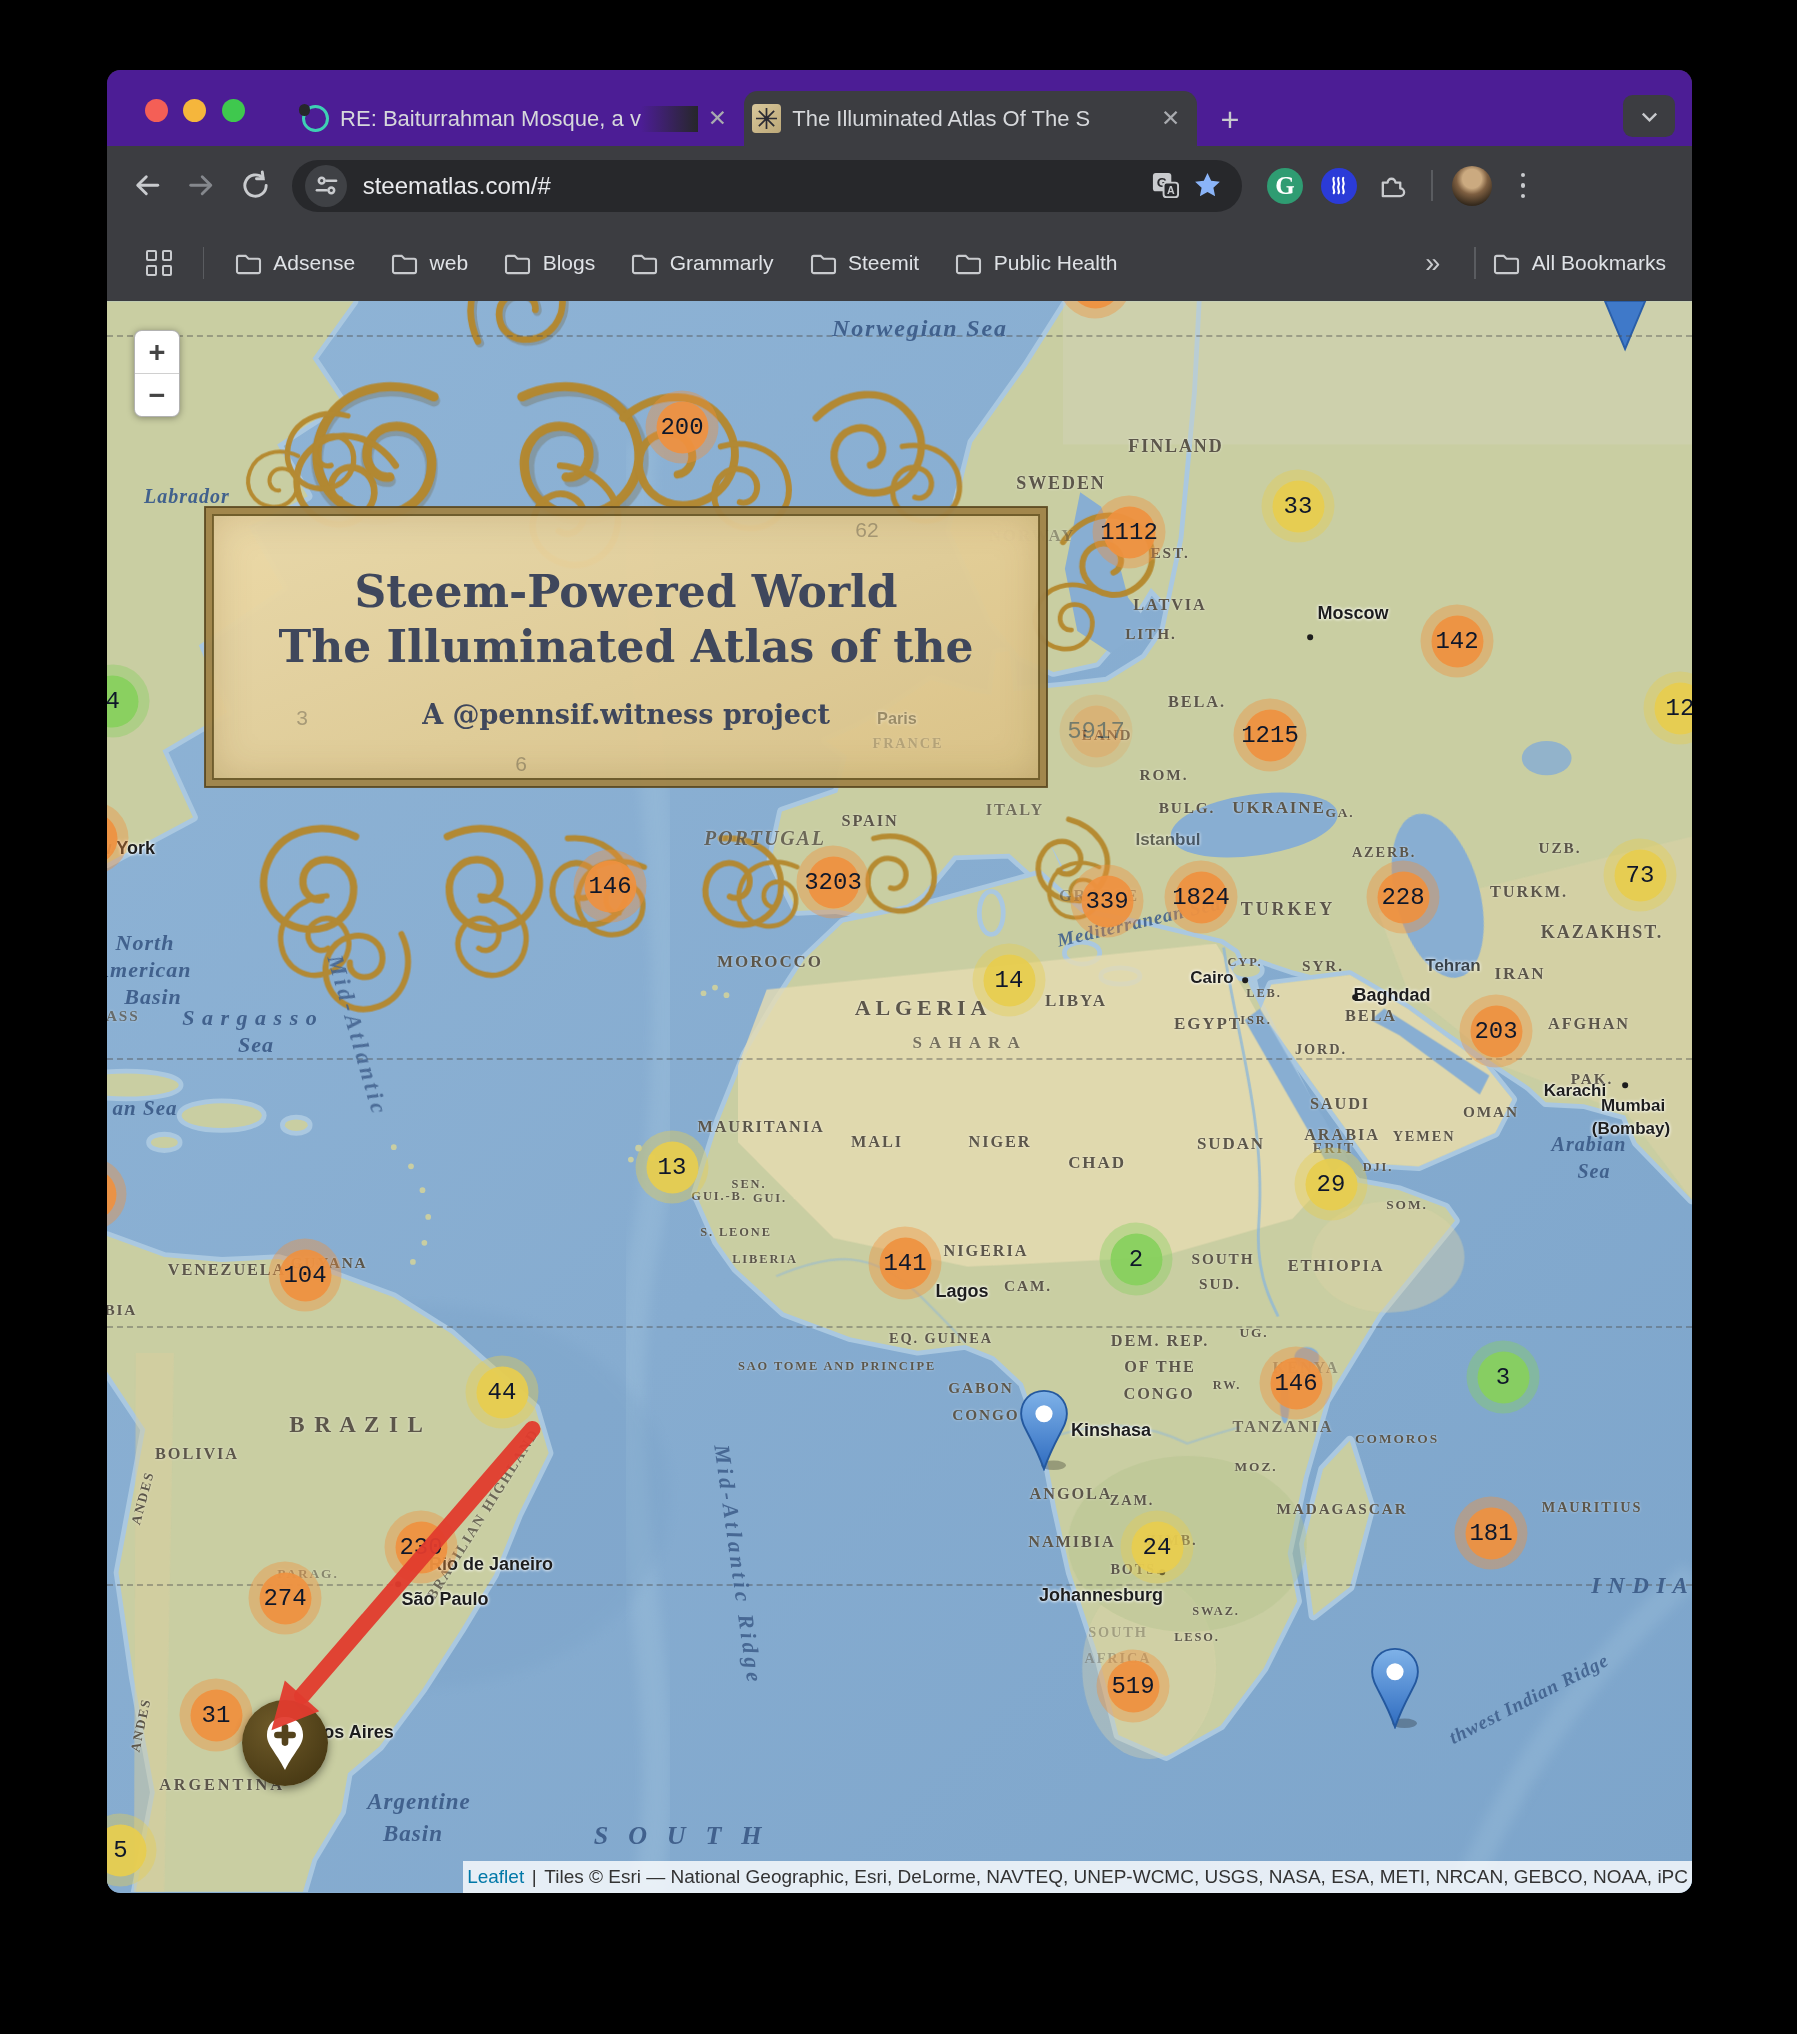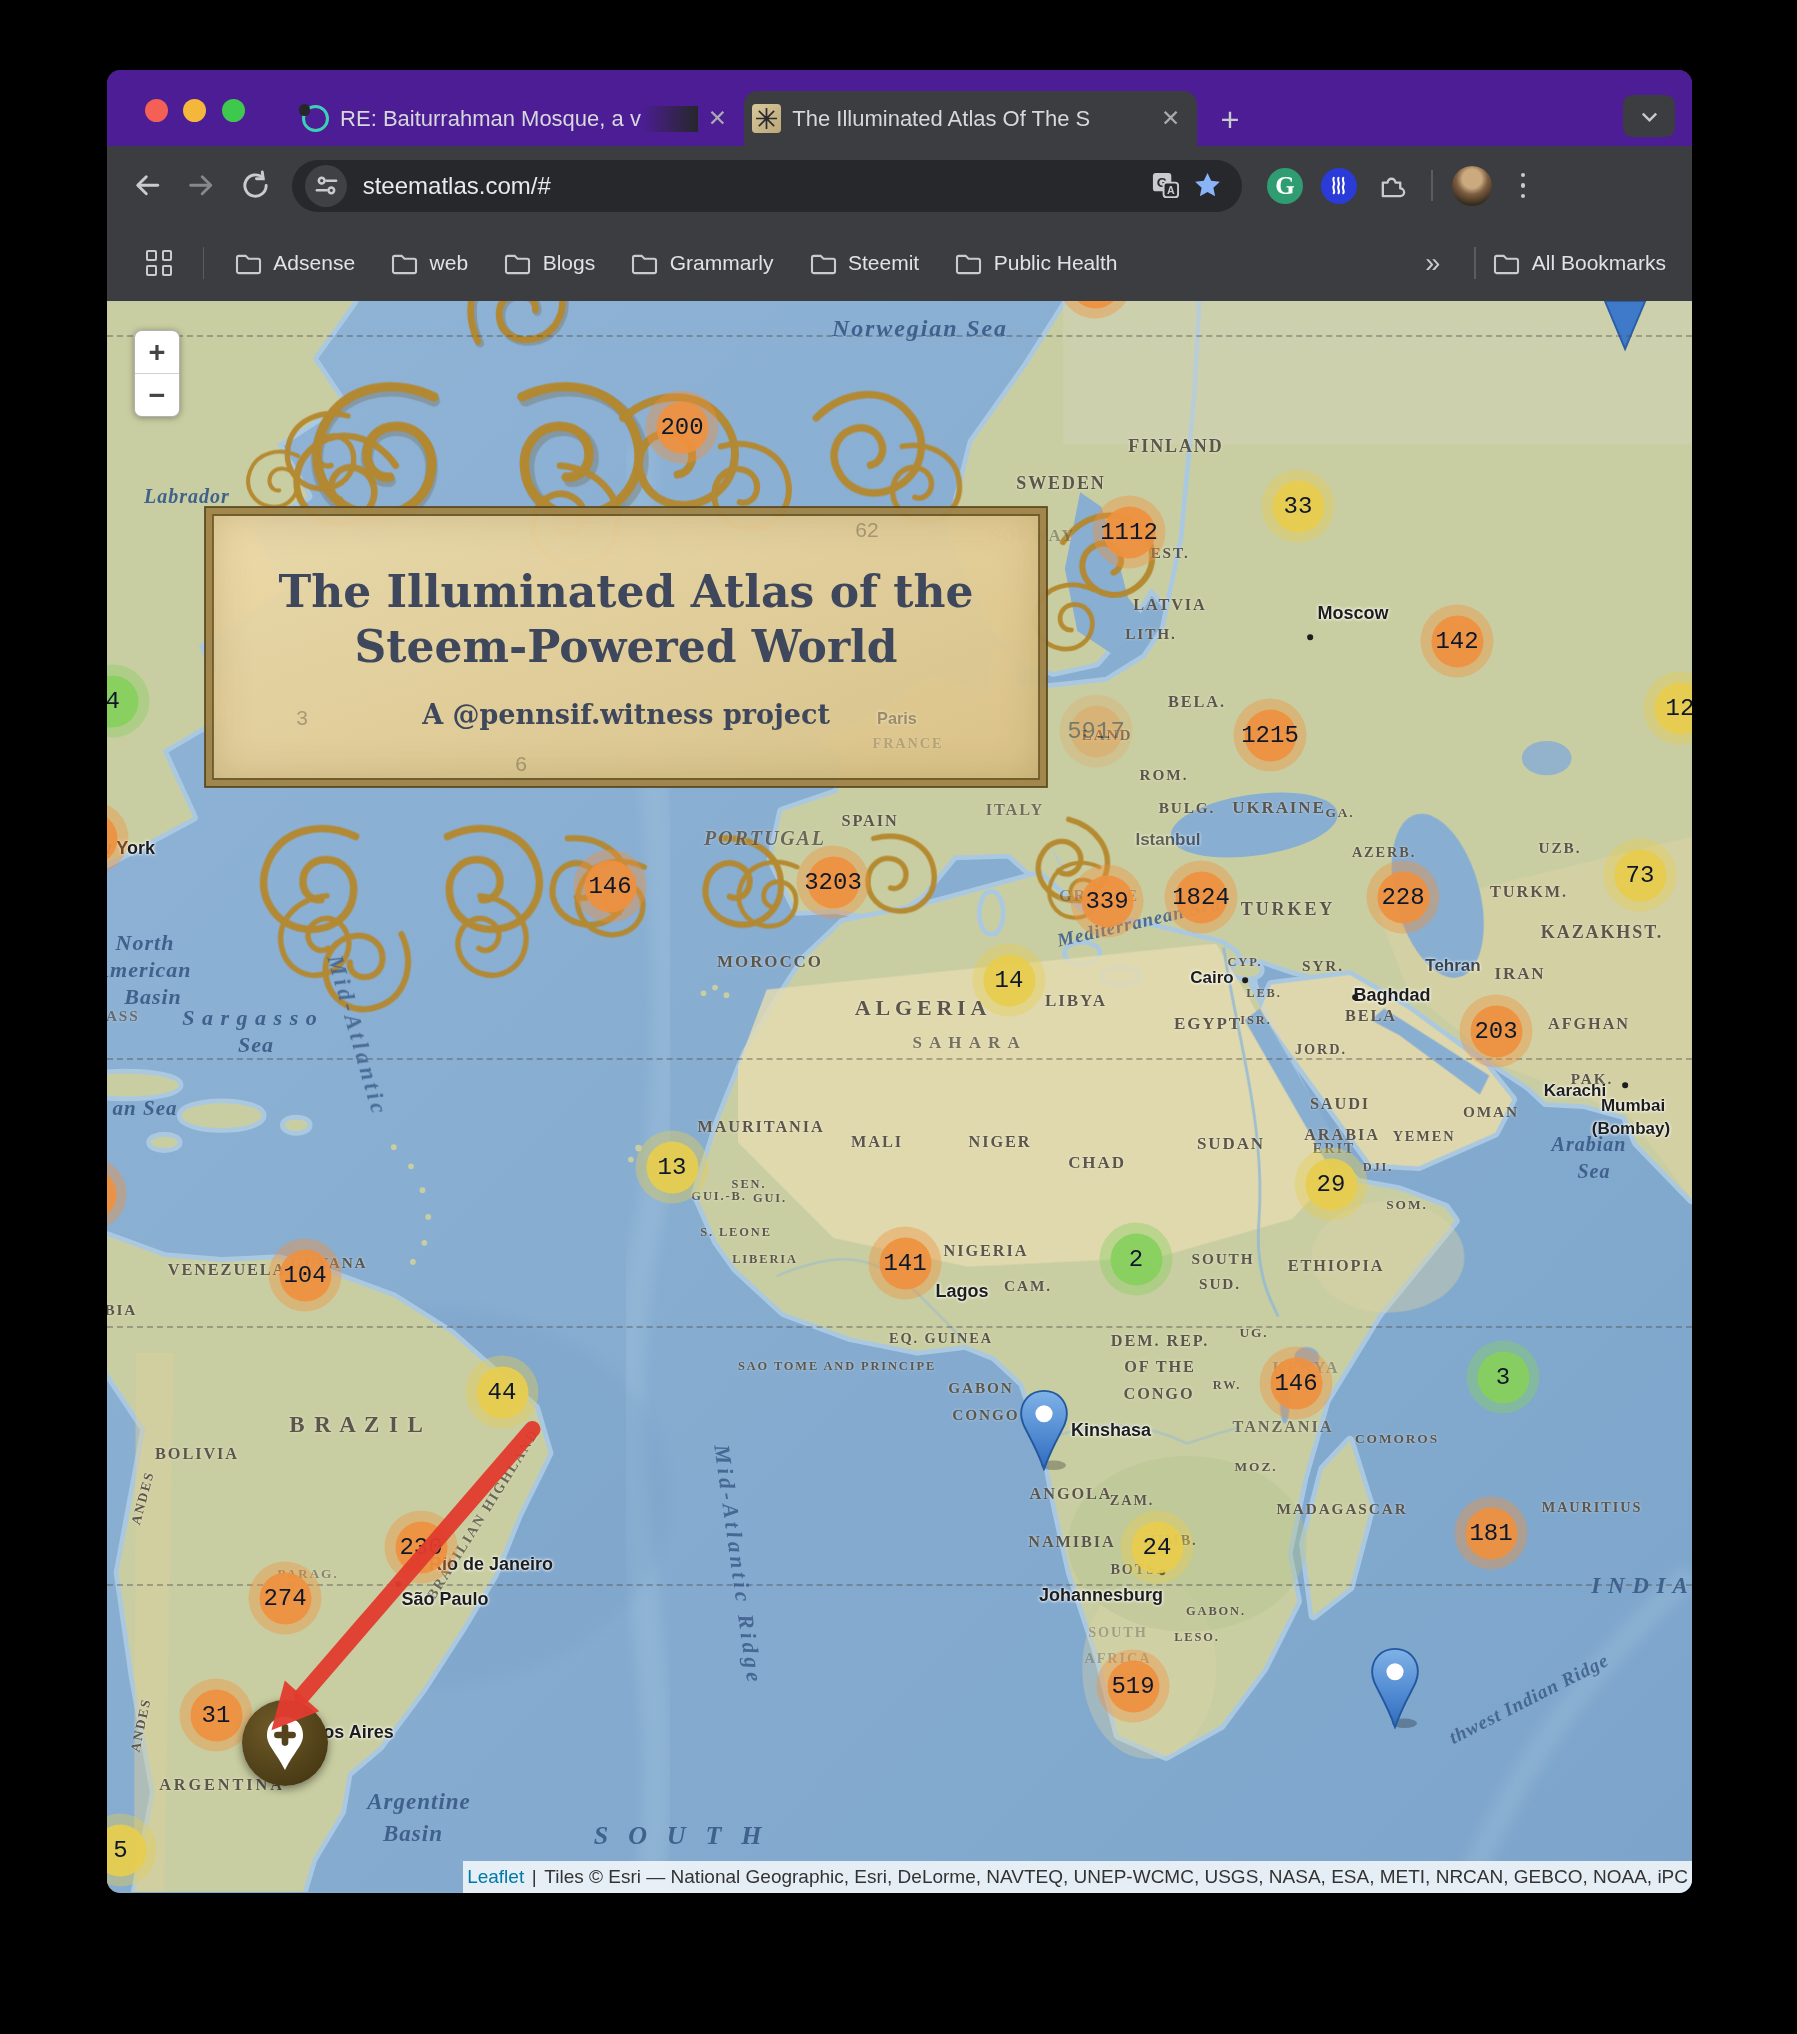--- a/index.html
+++ b/index.html
@@ -480,21 +480,21 @@
           <span class="lbl k-country" style="left: 1290px; top: 1138px; font-size: 13.4px;">COMOROS</span>
           <span class="lbl k-country" style="left: 964px; top: 1193px; font-size: 16.3px;">ANGOLA</span>
           <span class="lbl k-country" style="left: 1025px; top: 1199px; font-size: 14.3px;">ZAM.</span>
           <span class="lbl k-country" style="left: 965px; top: 1241px; font-size: 16.3px;">NAMIBIA</span>
           <span class="lbl k-country" style="left: 1065px; top: 1239px; font-size: 14.3px;">ZIMB.</span>
           <span class="lbl k-country" style="left: 1029px; top: 1268px; font-size: 14.3px;">BOTS.</span>
           <span class="lbl k-country" style="left: 1149px; top: 1166px; font-size: 13.4px;">MOZ.</span>
           <span class="lbl k-country" style="left: 1235px; top: 1208px; font-size: 15.3px;">MADAGASCAR</span>
           <span class="lbl k-country" style="left: 1485px; top: 1206px; font-size: 14.3px;">MAURITIUS</span>
           <span class="lbl k-city" style="left: 994px; top: 1294px; font-size: 18px;">Johannesburg</span>
-          <span class="lbl k-country" style="left: 1109px; top: 1310px; font-size: 12.4px;">GABON.</span>
+          <span class="lbl k-country" style="left: 1109px; top: 1310px; font-size: 12.4px;">SWAZ.</span>
           <span class="lbl k-country" style="left: 1090px; top: 1336px; font-size: 12.4px;">LESO.</span>
           <span class="lbl k-country" style="left: 1011px; top: 1331px; font-size: 14.3px; opacity: 0.4;">SOUTH</span>
           <span class="lbl k-country" style="left: 1011px; top: 1357px; font-size: 14.3px; opacity: 0.4;">AFRICA</span>
           <span class="lbl k-country" style="left: 120px; top: 969px; font-size: 16.3px;">VENEZUELA</span>
           <span class="lbl k-country" style="left: 222px; top: 962px; font-size: 15.3px;">GUYANA</span>
           <span class="lbl k-country" style="left: 5.7px; top: 1009px; font-size: 15.3px;">MBIA</span>
           <span class="lbl k-country" style="left: 90px; top: 1153px; font-size: 16.3px;">BOLIVIA</span>
           <span class="lbl k-country" style="left: 250px; top: 1124px; font-size: 23px;">B R A Z I L</span>
           <span class="lbl k-country" style="left: 201px; top: 1273px; font-size: 13.4px; opacity: 0.6;">PARAG.</span>
           <span class="lbl k-country" style="left: 376px; top: 1213px; font-size: 14.3px; opacity: 0.85; transform: translate(-50%, -50%) rotate(-58deg);">BRAZILIAN HIGHLAND</span>
@@ -513,22 +513,22 @@
           <span class="dot" style="left: 1203px; top: 336px;"></span>
           <span class="dot" style="left: 1248px; top: 696px;"></span>
           <span class="dot" style="left: 1138px; top: 679px;"></span>
           <span class="dot" style="left: 1518px; top: 784px;"></span>
           <span class="dot" style="left: 1055px; top: 1271px;"></span>
           <span class="dot" style="left: 291px; top: 1283px;"></span>
         </div>
 
       <div class="title-card">
         <div class="tc-title">
+          <div>Steem-Powered World</div>
           <div>The Illuminated Atlas of the</div>
-          <div>Steem-Powered World</div>
         </div>
         <div class="tc-sub">A @pennsif.witness project</div>
       </div>
 
       <div id="ghost-layer">
           <span class="lbl k-ghostnum" style="left: 760px; top: 229px; font-size: 21px;">62</span>
           <span class="lbl k-ghostnum" style="left: 195px; top: 417px; font-size: 21px;">3</span>
           <span class="lbl k-ghostnum" style="left: 414px; top: 463px; font-size: 21px;">6</span>
           <span class="lbl k-city" style="left: 790px; top: 417px; font-size: 16.3px; opacity: 0.35;">Paris</span>
           <span class="lbl k-country" style="left: 801px; top: 442px; font-size: 14.3px; opacity: 0.3;">FRANCE</span>

